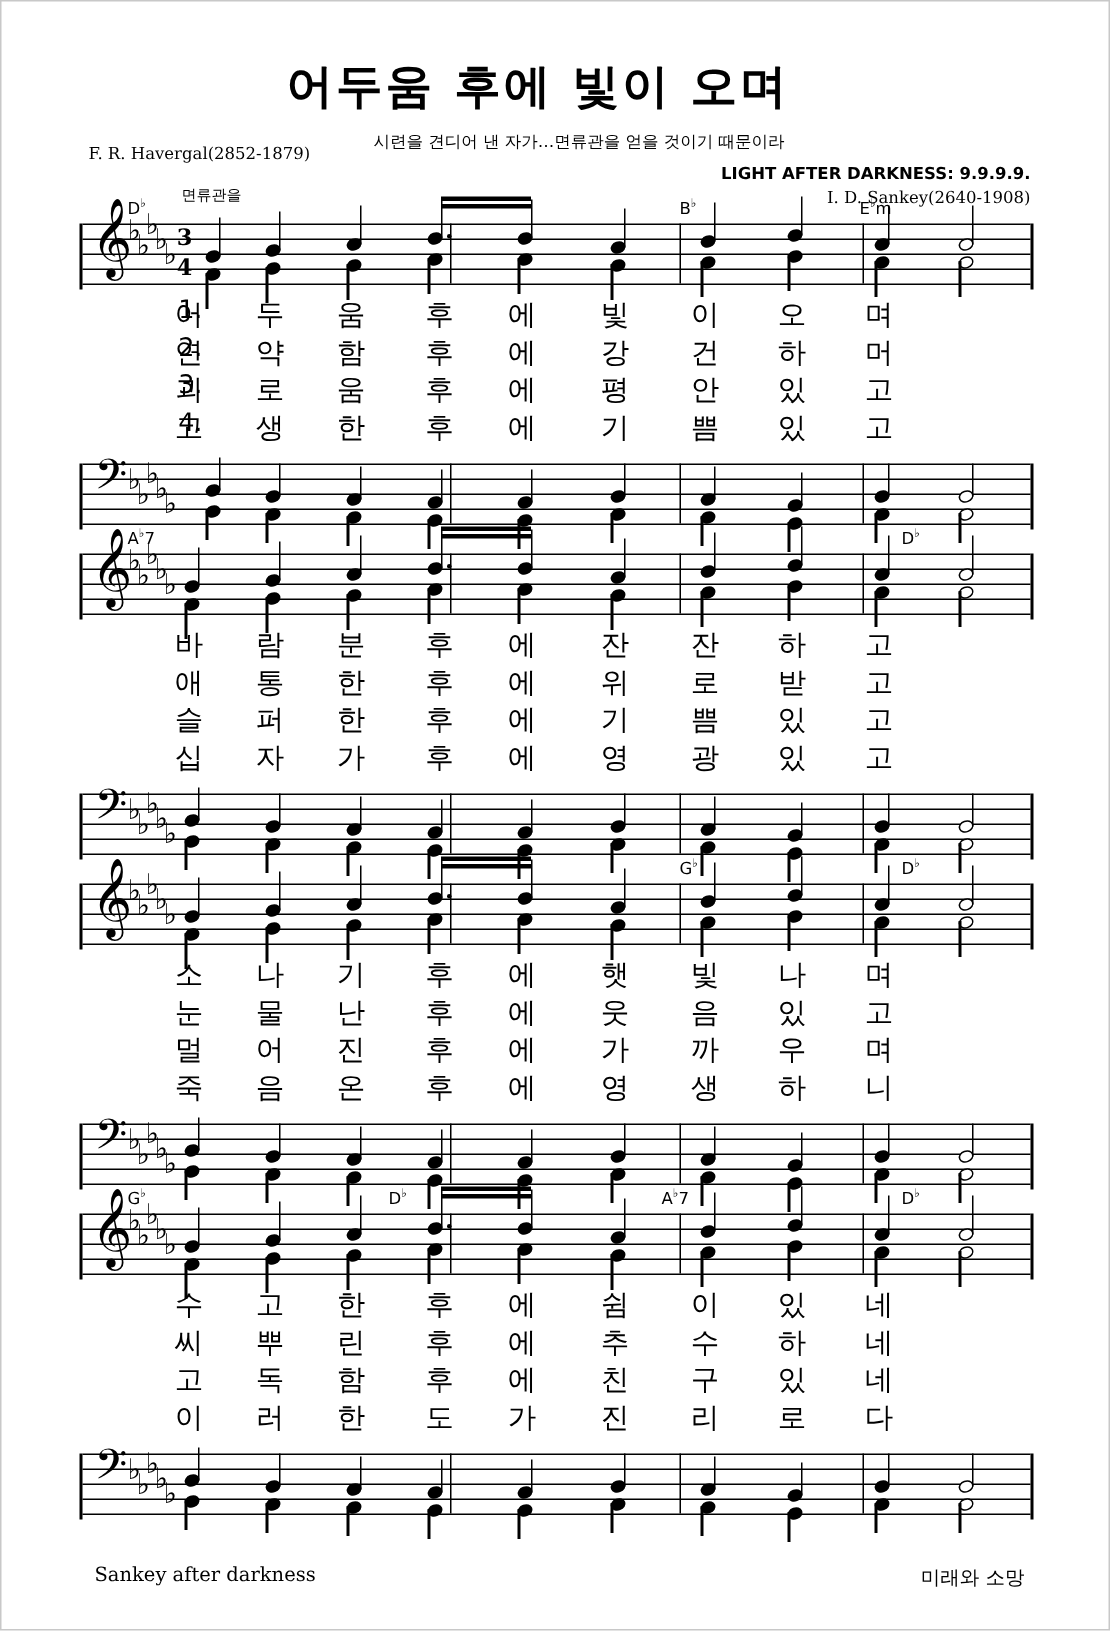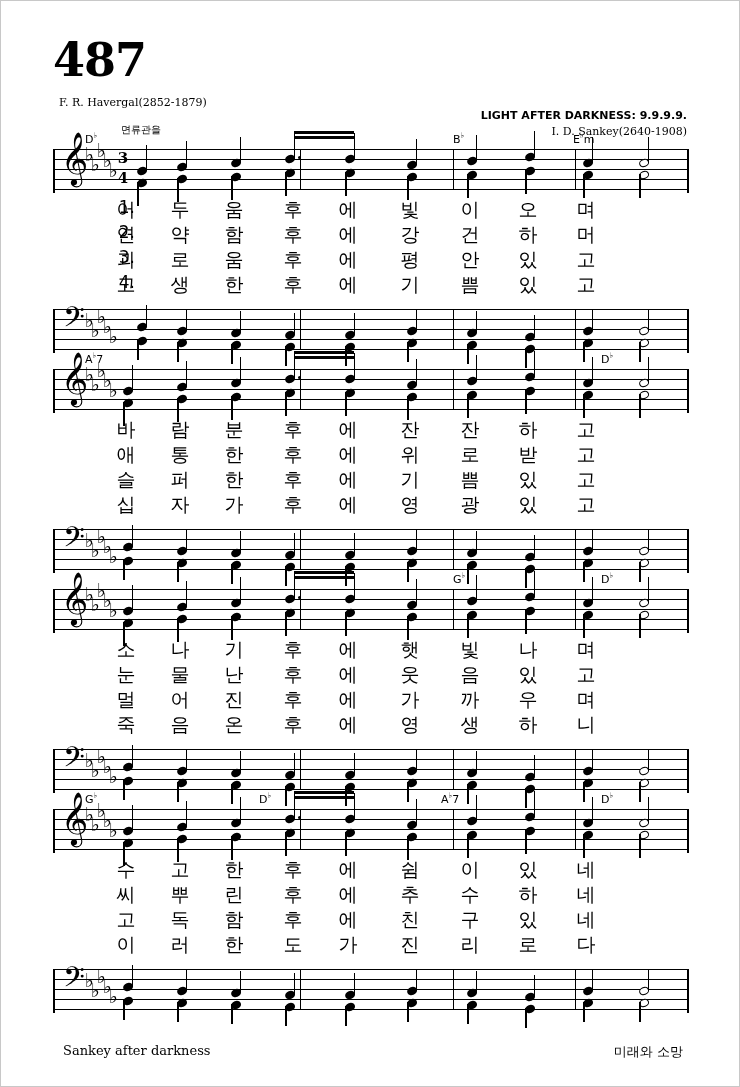--- a/index.html
+++ b/index.html
@@ -254,21 +254,22 @@
     top: 1042px;
     font-family: "DejaVu Sans", sans-serif;
     font-size: 13px;
   }
 </style>
 </head>
 <body>
 
 <div class="page">
 
-  <div class="hymn-number">487</div>
+  <div class="hymn-title">어두움 후에 빛이 오며</div>
+  <div class="scripture">시련을 견디어 낸 자가…면류관을 얻을 것이기 때문이라</div>
   <div class="author-left">F. R. Havergal(2852-1879)</div>
   <div class="tempo">면류관을</div>
   <div class="tune-name">LIGHT AFTER DARKNESS: 9.9.9.9.</div>
   <div class="composer-right">I. D. Sankey(2640-1908)</div>
 
   <div id="systems-root">
       <div class="system" style="top: 0px;">
         <div class="staff-box" style="top: 148px;">
           <div class="staff">
             <div class="line"></div>

